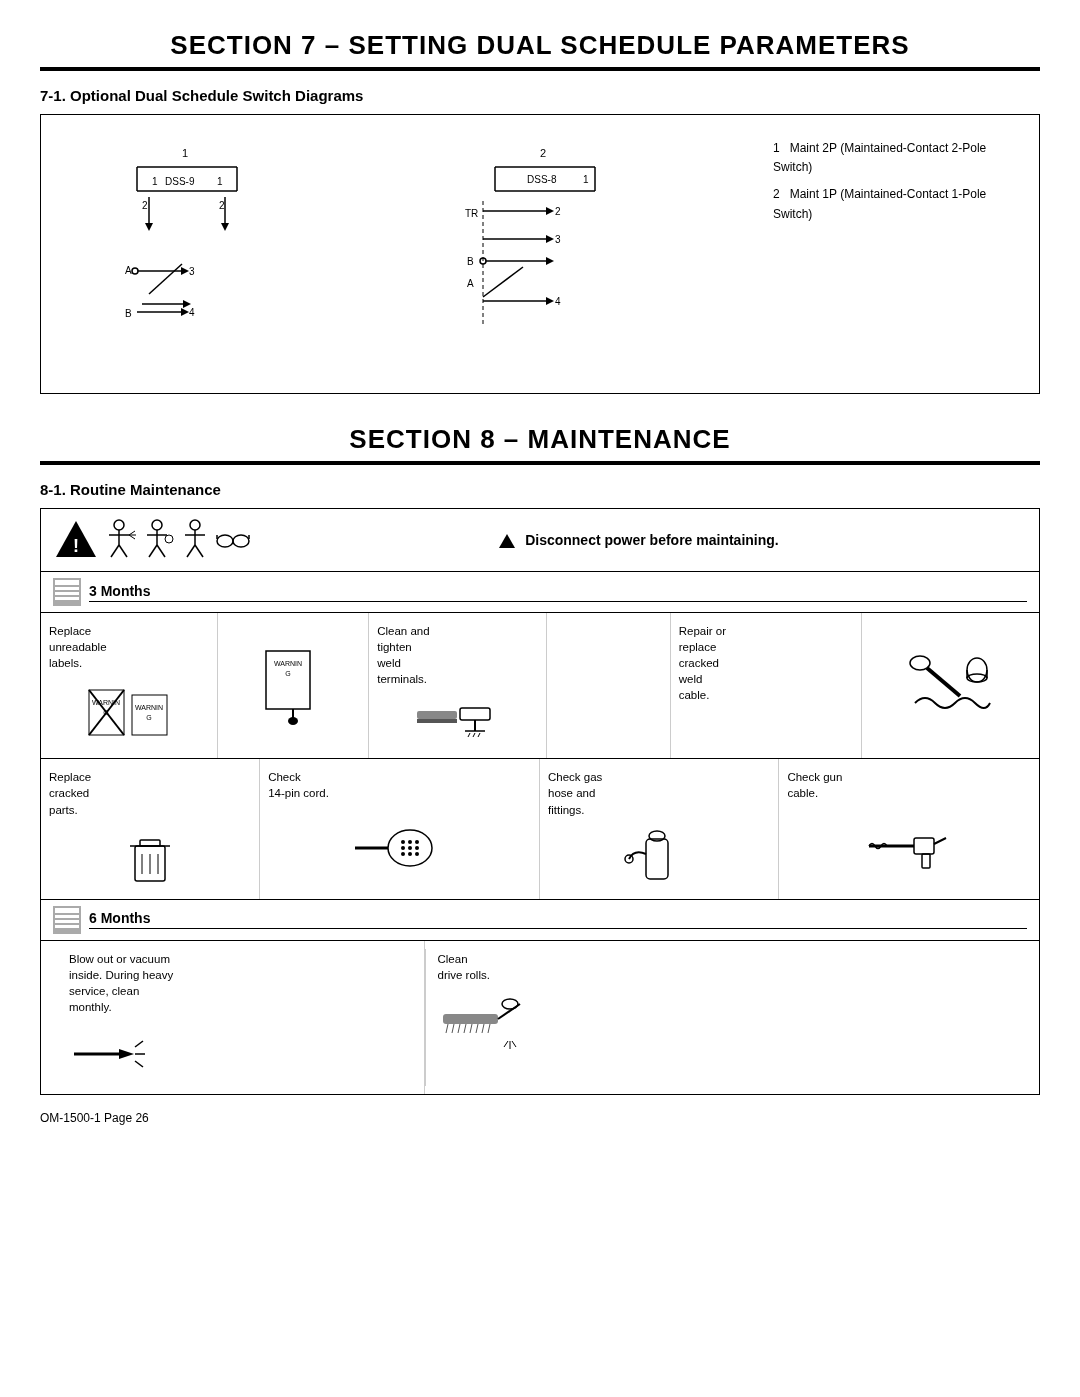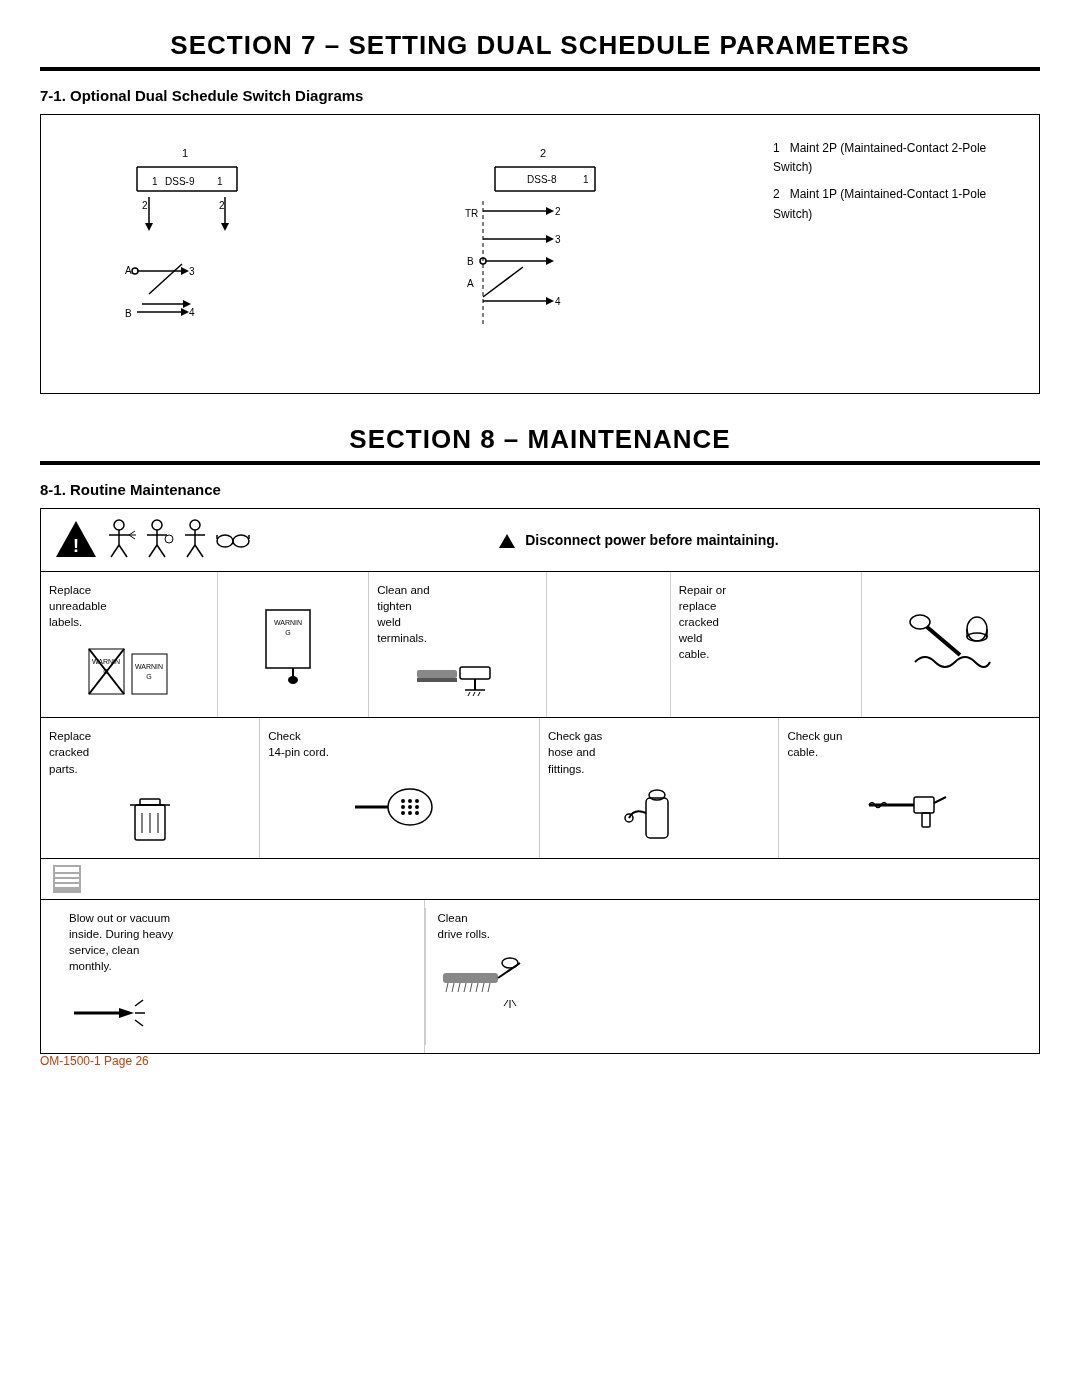--- a/index.html
+++ b/index.html
@@ -172,22 +172,23 @@
     .content-cell-6m {
       flex: 1;
       padding: 10px 8px;
       display: flex;
       flex-direction: column;
       align-items: flex-start;
     }
 
     
     .footer {
+      margin-top: 16px;
       font-size: 12px;
-      color: #c2410c;
+      color: #000000;
     }
   </style>
 </head>
 <body>
 
 <h1 class="section-title">SECTION 7 – SETTING DUAL SCHEDULE PARAMETERS</h1>
 <div class="title-underline"></div>
 
 <div class="subsection-heading">7-1.   Optional Dual Schedule Switch Diagrams</div>
 
@@ -339,20 +340,30 @@
         <line x1="2" y1="22" x2="2" y2="18" stroke="#000" stroke-width="1.5"></line>
         <line x1="34" y1="22" x2="34" y2="18" stroke="#000" stroke-width="1.5"></line>
       </svg>
     </div>
     <div class="warning-text-box">
       <span class="triangle-icon"></span>
       <strong>Disconnect power before maintaining.</strong>
     </div>
   </div>
 
+  <div class="month-header">
+    <svg width="28" height="28" viewBox="0 0 28 28">
+      <rect x="0" y="0" width="28" height="28" fill="#aaa"></rect>
+      <rect x="2" y="2" width="24" height="5" fill="#fff"></rect>
+      <rect x="2" y="9" width="24" height="3" fill="#fff"></rect>
+      <rect x="2" y="14" width="24" height="3" fill="#fff"></rect>
+      <rect x="2" y="19" width="24" height="3" fill="#fff"></rect>
+    </svg>
+    <div class="month-label">3 Months</div>
+  </div>
 
   <div class="content-row">
 
     <div class="content-cell" style="flex:1.2; border-right:1px solid #ccc;">
       <div class="cell-text">Replace<br>unreadable<br>labels.</div>
       <div class="cell-img">
         <svg width="90" height="65" viewBox="0 0 90 65">
 
           <rect x="5" y="10" width="35" height="45" fill="#fff" stroke="#000" stroke-width="1"></rect>
           <text x="22" y="25" font-size="7" text-anchor="middle" fill="#000">WARNIN</text>
@@ -498,20 +509,21 @@
   </div>
 
   <div class="month-header">
     <svg width="28" height="28" viewBox="0 0 28 28">
       <rect x="0" y="0" width="28" height="28" fill="#aaa"></rect>
       <rect x="2" y="2" width="24" height="5" fill="#fff"></rect>
       <rect x="2" y="9" width="24" height="3" fill="#fff"></rect>
       <rect x="2" y="14" width="24" height="3" fill="#fff"></rect>
       <rect x="2" y="19" width="24" height="3" fill="#fff"></rect>
     </svg>
+    <div class="month-label">6 Months</div>
   </div>
 
   <div class="content-row-6months" style="border-top:0;">
 
     <div class="content-cell-6m" style="flex:1.5; border-right:1px solid #ccc;">
       <div class="cell-text">Blow out or vacuum<br>inside. During heavy<br>service, clean<br>monthly.</div>
       <div style="display:flex; align-items:center; margin-top:8px;">
         <svg width="80" height="55" viewBox="0 0 80 55">
 
           <line x1="5" y1="25" x2="50" y2="25" stroke="#000" stroke-width="3"></line>

